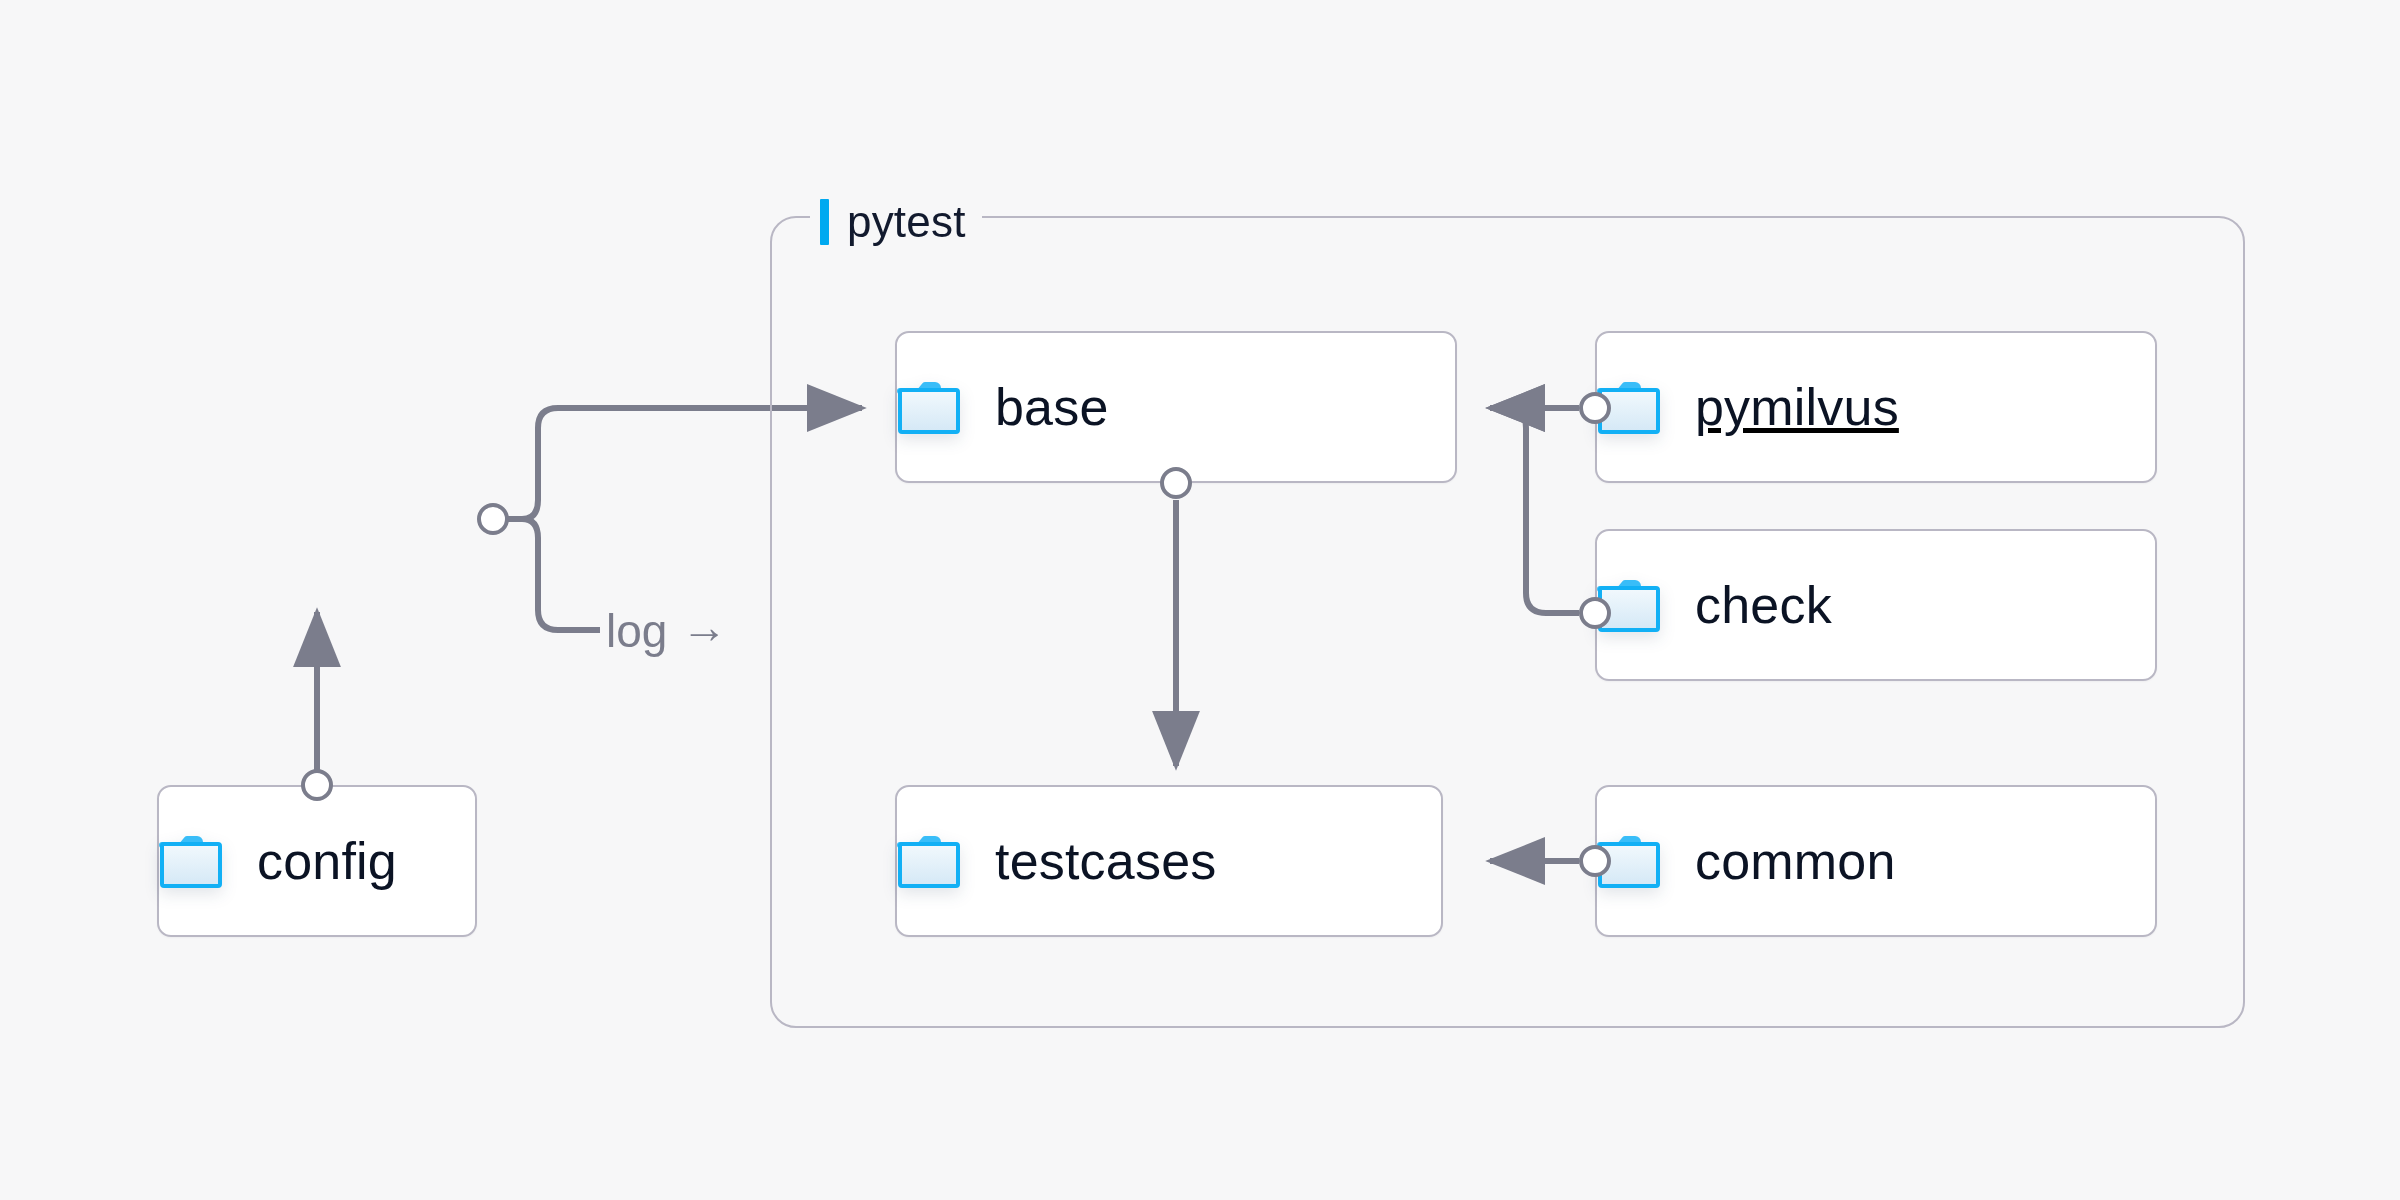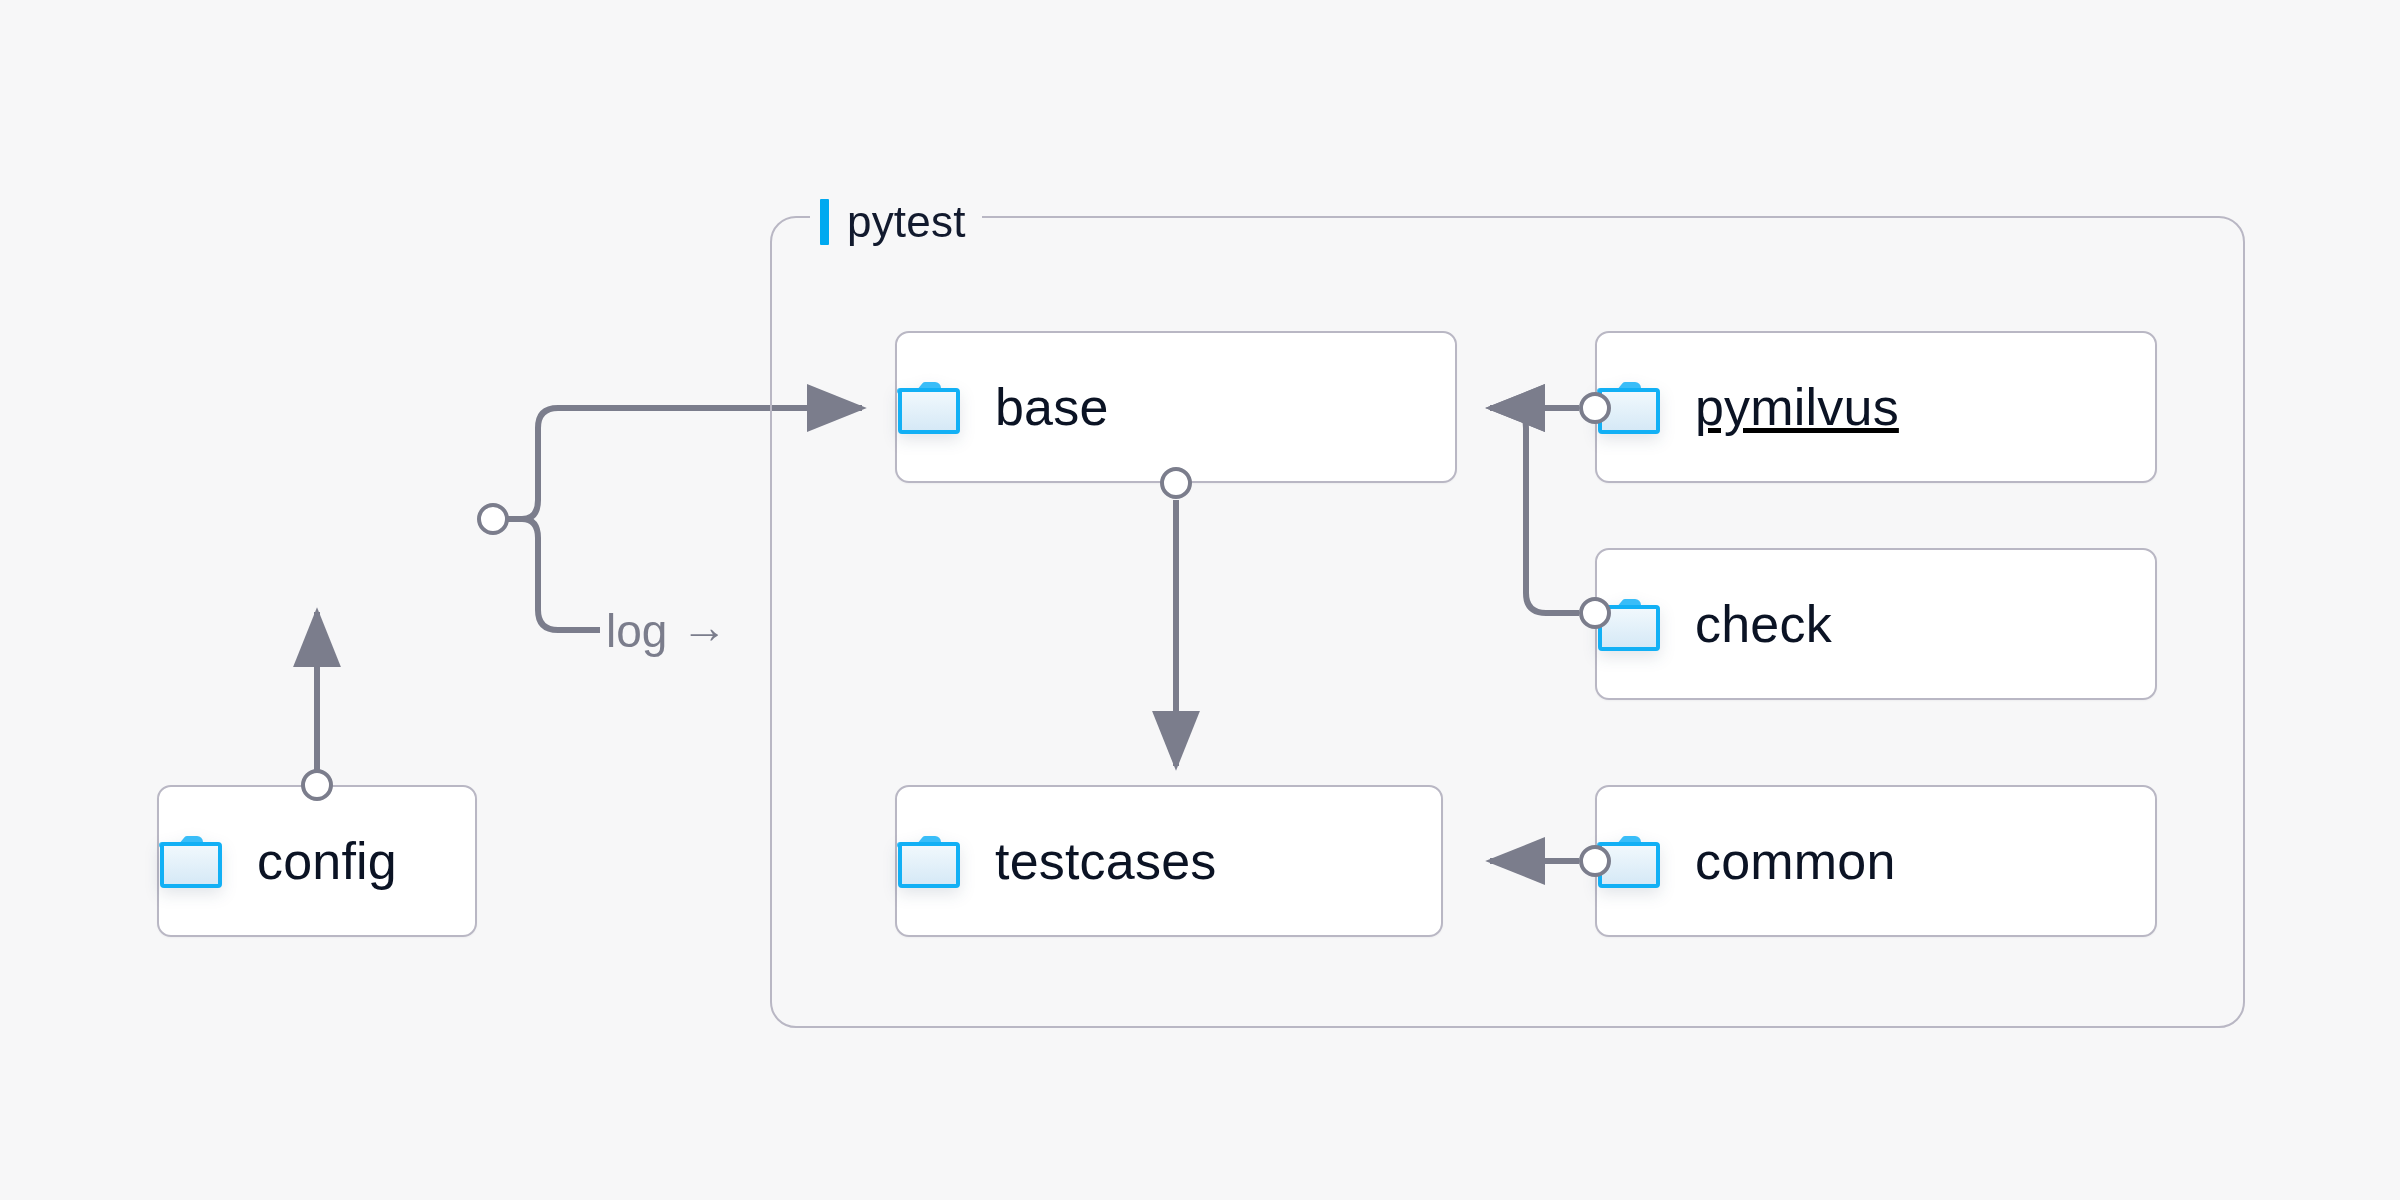--- a/index.html
+++ b/index.html
@@ -180,21 +180,21 @@
     <span class="folder-icon">
       <svg viewBox="0 0 64 56" width="64" height="56">
         <path d="M3 12 h20 l5 -6 h10 a3 3 0 0 1 3 3 v3" fill="none" stroke="#39bdf8" stroke-width="6" stroke-linejoin="round" stroke-linecap="round"></path>
         <rect x="3" y="11" width="58" height="42" rx="2" fill="url(#folderGrad)" stroke="#12b0f5" stroke-width="4"></rect>
       </svg>
     </span>
     <span class="label">pymilvus</span>
   </div>
   <span class="port" style="left:1579px; top:392px;"></span>
 
-  <div class="node" style="left:1595px; top:548px; width:562px; height:152px;">
+  <div class="node" style="left:1595px; top:529px; width:562px; height:152px;">
     <span class="folder-icon">
       <svg viewBox="0 0 64 56" width="64" height="56">
         <path d="M3 12 h20 l5 -6 h10 a3 3 0 0 1 3 3 v3" fill="none" stroke="#39bdf8" stroke-width="6" stroke-linejoin="round" stroke-linecap="round"></path>
         <rect x="3" y="11" width="58" height="42" rx="2" fill="url(#folderGrad)" stroke="#12b0f5" stroke-width="4"></rect>
       </svg>
     </span>
     <span class="label">check</span>
   </div>
   <span class="port" style="left:1579px; top:597px;"></span>
 

